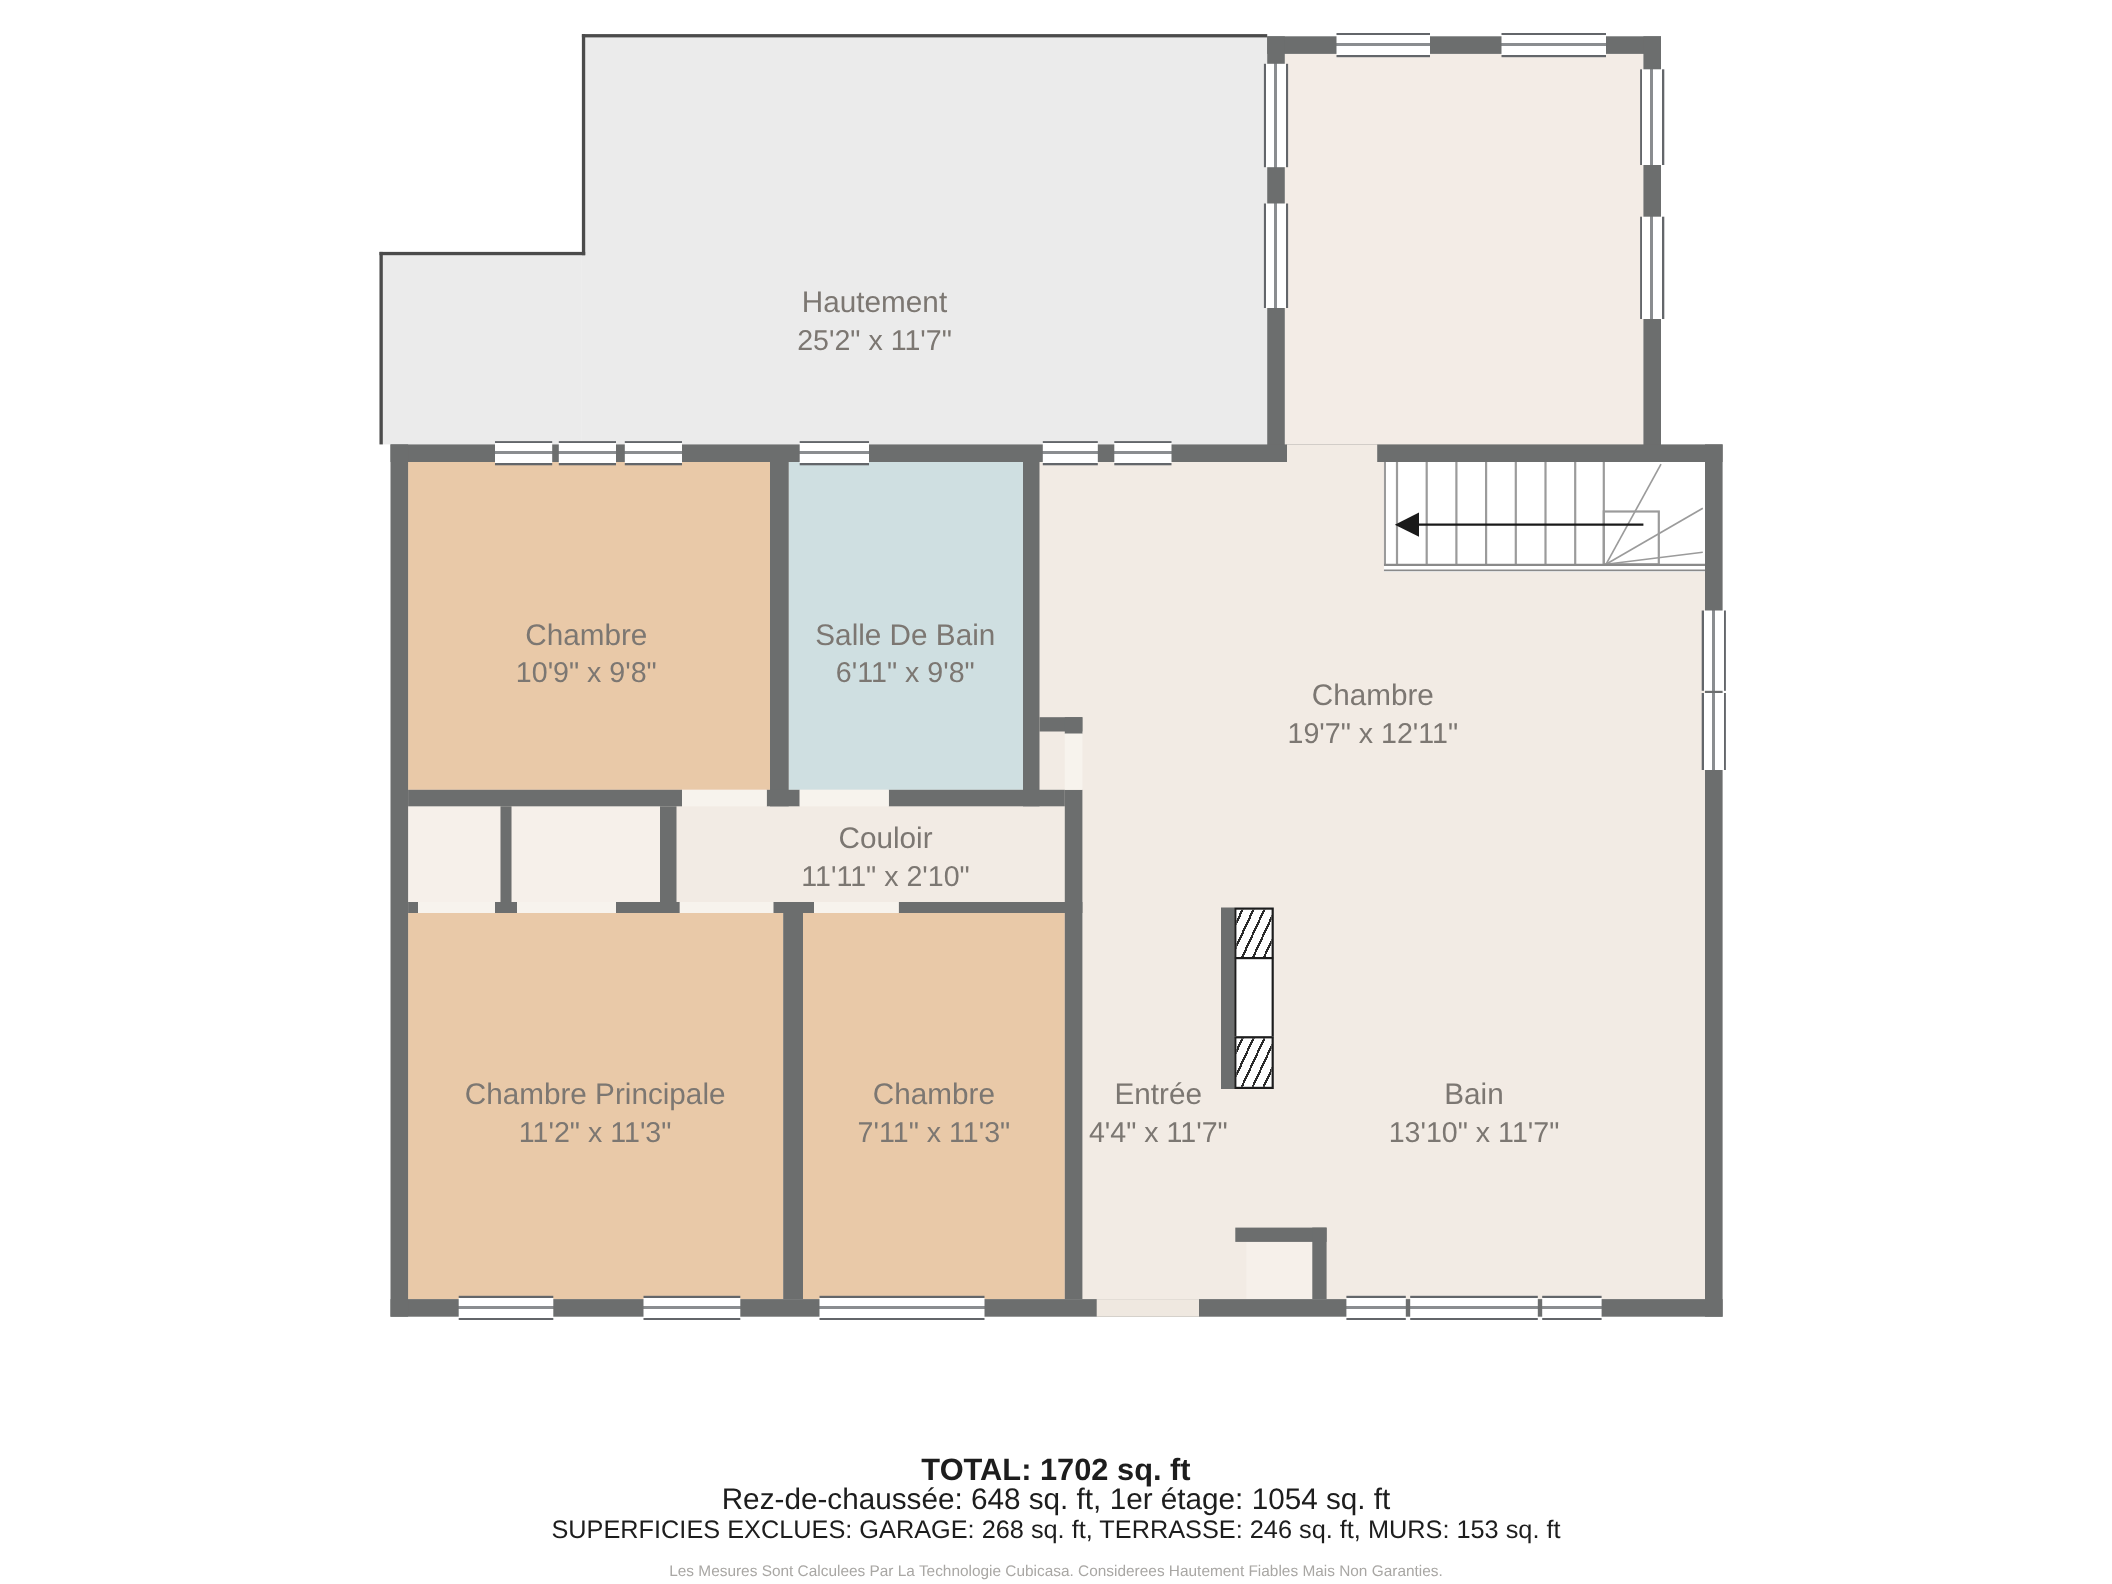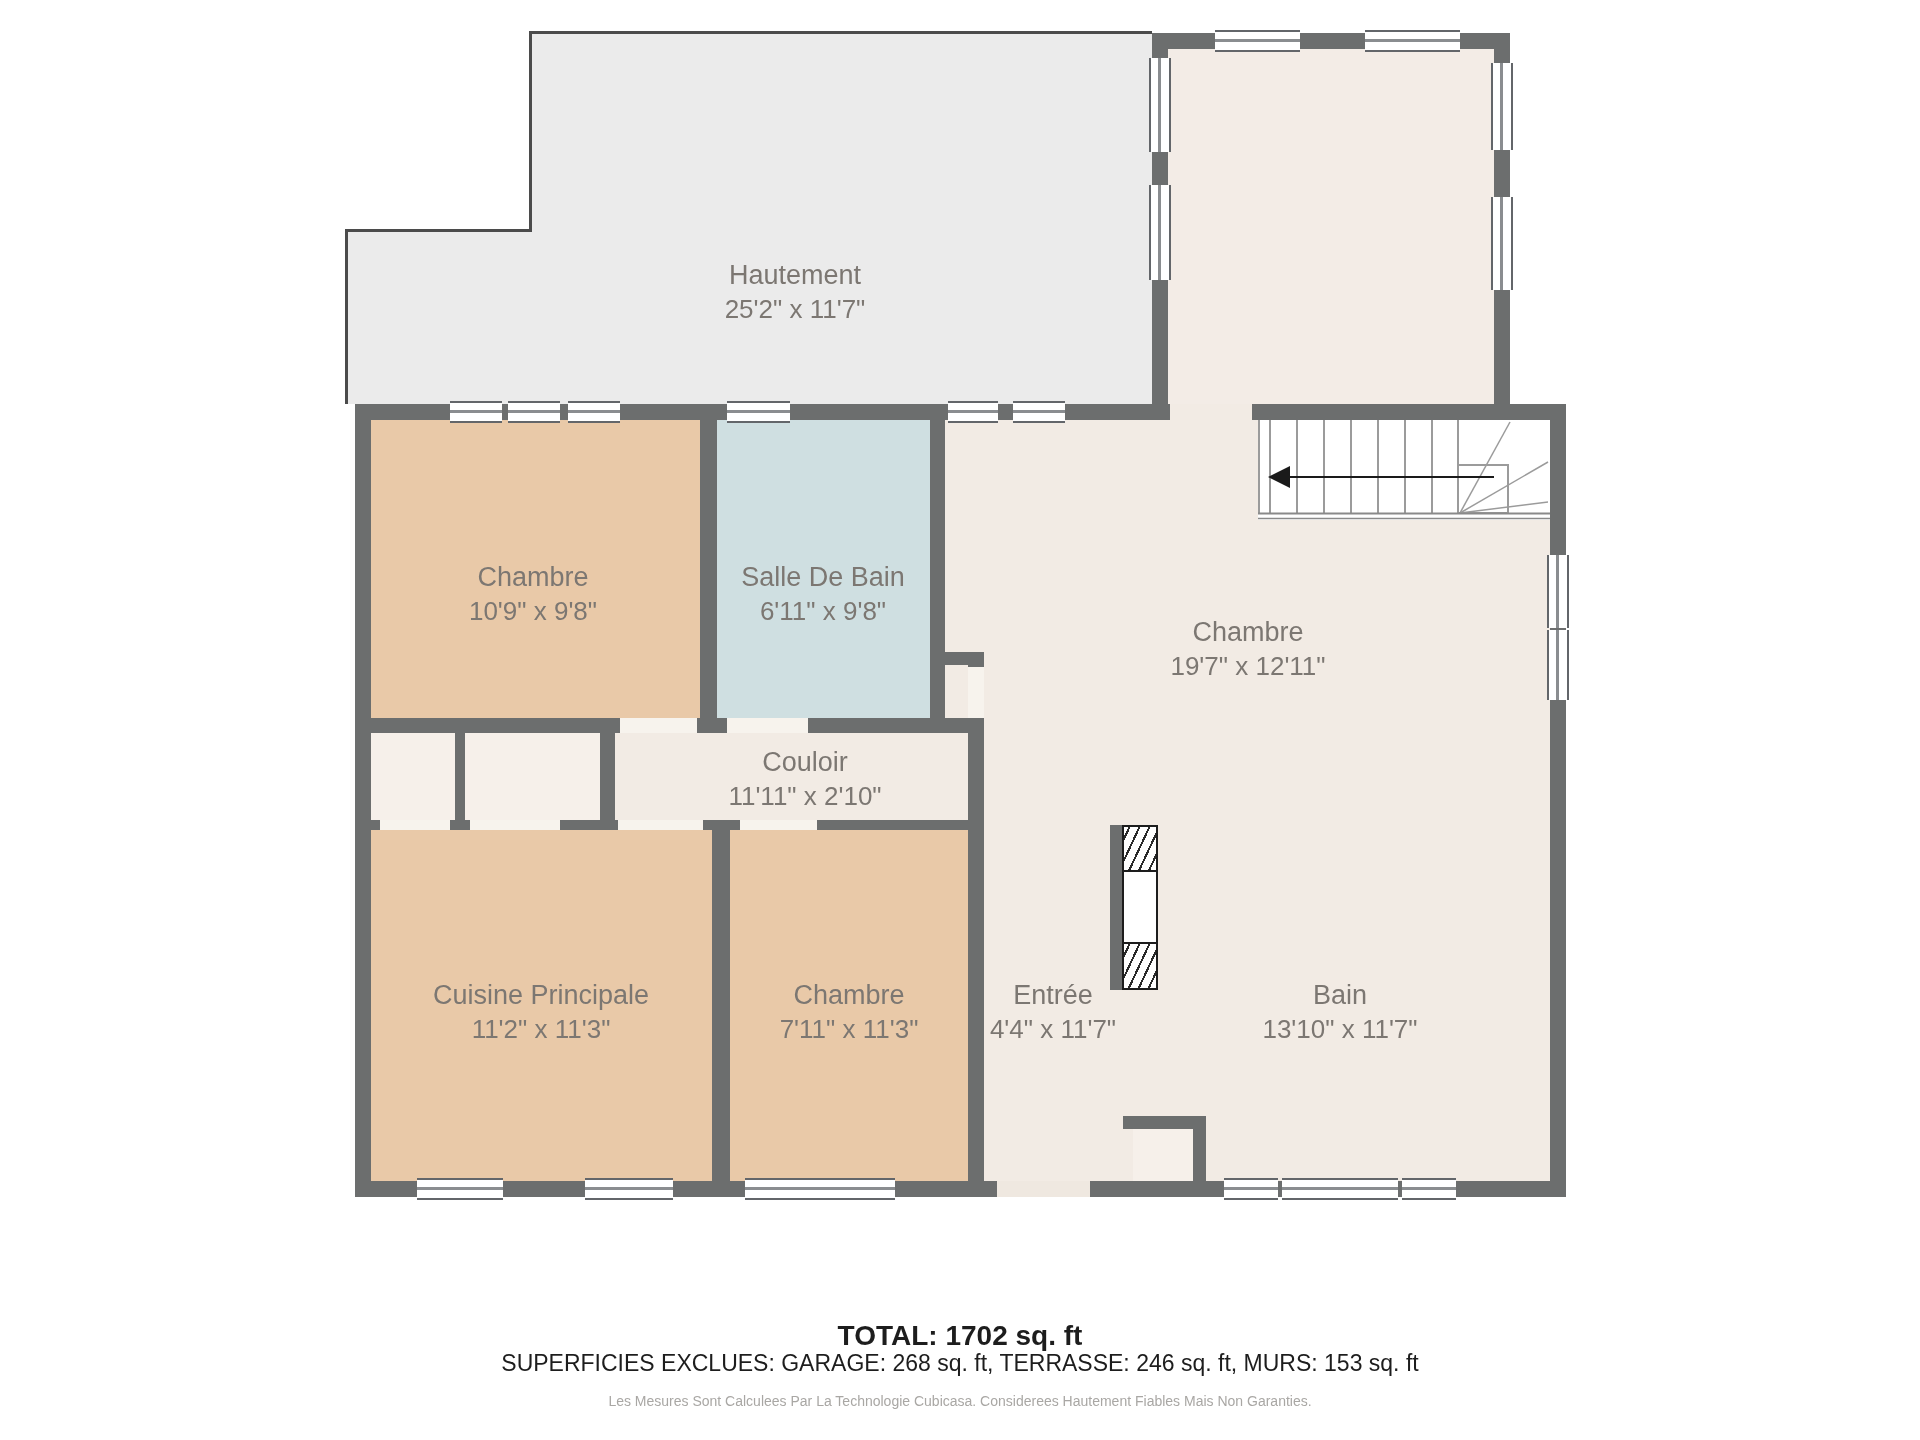--- a/index.html
+++ b/index.html
@@ -164,35 +164,36 @@
   </div>
   <div class="lbl" style="left:1248px;top:615px;">
     <div class="nm">Chambre</div>
     <div class="dm">19'7" x 12'11"</div>
   </div>
   <div class="lbl" style="left:805px;top:745px;">
     <div class="nm">Couloir</div>
     <div class="dm">11'11" x 2'10"</div>
   </div>
   <div class="lbl" style="left:541px;top:978px;">
-    <div class="nm">Cuisine Principale</div>
+    <div class="nm">Chambre Principale</div>
     <div class="dm">11'2" x 11'3"</div>
   </div>
   <div class="lbl" style="left:849px;top:978px;">
     <div class="nm">Chambre</div>
     <div class="dm">7'11" x 11'3"</div>
   </div>
   <div class="lbl" style="left:1053px;top:978px;">
     <div class="nm">Entrée</div>
     <div class="dm">4'4" x 11'7"</div>
   </div>
   <div class="lbl" style="left:1340px;top:978px;">
     <div class="nm">Bain</div>
     <div class="dm">13'10" x 11'7"</div>
   </div>
 
   <div class="summary">
     <div class="l1">TOTAL: 1702 sq. ft</div>
+    <div class="l2">Rez-de-chaussée: 648 sq. ft, 1er étage: 1054 sq. ft</div>
     <div class="l3">SUPERFICIES EXCLUES: GARAGE: 268 sq. ft, TERRASSE: 246 sq. ft, MURS: 153 sq. ft</div>
     <div class="disc">Les Mesures Sont Calculees Par La Technologie Cubicasa. Considerees Hautement Fiables Mais Non Garanties.</div>
   </div>
 
 </div>
 
 </body></html>

